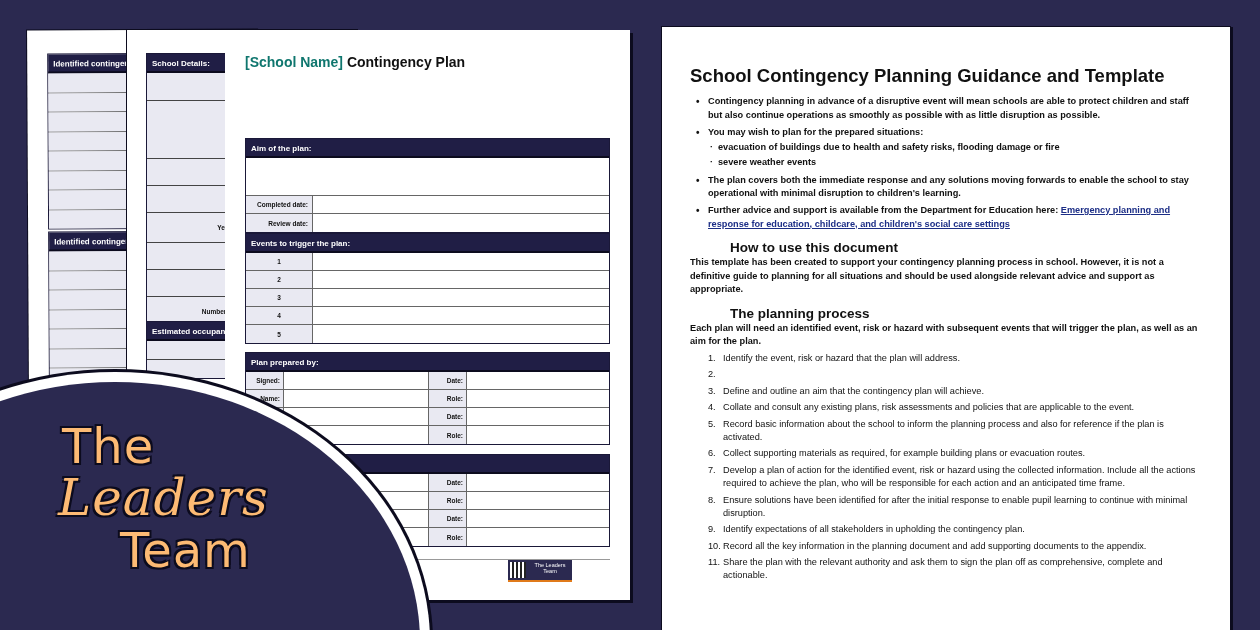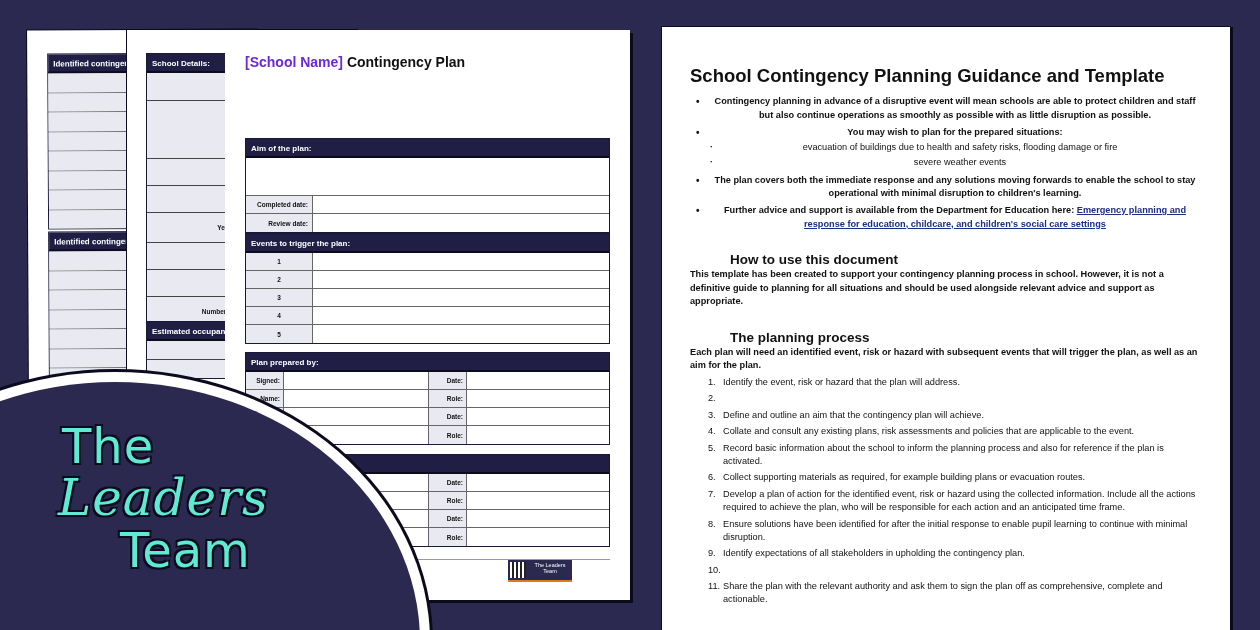--- a/index.html
+++ b/index.html
@@ -43,21 +43,21 @@
 
   
   #mid-t1 { left: 19px; top: 23px; width: 170px; }
   #doc-mid .mini-label { width: 150px; }
   #doc-mid .mini-value { width: 20px; }
   #mid-t2 { left: 19px; top: 291px; width: 210px; }
   #mid-t2 .mini-label { width: 150px !important; height: 18px; }
 
   
   .front-title { position: absolute; left: 20px; top: 24px; font-size: 14px; font-weight: bold; color: #111; white-space: nowrap; }
-  .front-title .accent { color: #6d28d9; }
+  .front-title .accent { color: #0f766e; }
   .front-block { position: absolute; left: 20px; width: 365px; border: 1px solid #1a1838; background: #fff; }
   .front-header {
     background: #201e45; color: #fff; font-weight: bold; font-size: 8px;
     height: 19px; line-height: 19px; padding-left: 5px; border-bottom: 2px solid #0c0b1e;
   }
   .front-area { height: 38px; border-bottom: 1px solid #666; }
   .front-area:last-child { border-bottom: none; }
   .front-row { display: flex; height: 18px; border-bottom: 1px solid #666; }
   .front-row:last-child { border-bottom: none; }
   .front-label {
@@ -82,44 +82,44 @@
   .footer-brand { flex: 1; background: #2b2950; color: #fff; font-size: 5.5px; line-height: 6px; padding: 2px 4px; text-align: center; }
 
   
   #brand-curve {
     position: absolute; left: -190px; top: 382px; width: 610px; height: 520px;
     border-radius: 50%;
     background: #2b2950;
     box-shadow: 0 0 0 10px #fff, 0 0 0 13px #0c0b1e;
   }
   #brand-text {
-    position: absolute; left: 62px; top: 420px; color: #5eead4;
+    position: absolute; left: 62px; top: 420px; color: #fdba74;
     font-family: "DejaVu Sans", sans-serif; font-weight: normal;
     text-shadow: 0 0 0 #000, 2px 2px 0 #0c0b1e, -2px -2px 0 #0c0b1e, 2px -2px 0 #0c0b1e, -2px 2px 0 #0c0b1e;
   }
   .brand-line { display: block; font-size: 48px; line-height: 52px; letter-spacing: 1px; }
   .brand-l1 { margin-left: 0; }
   .brand-l2 { font-style: italic; font-family: "DejaVu Serif", serif; margin-left: -4px; font-size: 50px; }
   .brand-l3 { margin-left: 58px; }
 
   
   #doc-right {
     left: 662px; top: 27px; width: 568px; height: 620px;
     box-shadow: 3px 0 0 #0c0b1e, 0 0 0 1px #0c0b1e;
     padding: 38px 28px 0 28px;
   }
   .g-title { font-size: 18.5px; font-weight: bold; color: #111; margin-bottom: 8px; white-space: nowrap; }
-  .g-bullets { list-style: none; padding-left: 18px; text-align: center; }
+  .g-bullets { list-style: none; padding-left: 18px; }
   .g-bullets > li { position: relative; font-size: 9.2px; font-weight: bold; line-height: 13.5px; margin-bottom: 3.5px; color:#111; }
   .g-bullets > li::before { content: "•"; position: absolute; left: -12px; top: 0; font-size: 10px; }
   .g-sub { list-style: none; padding-left: 10px; margin-top: 1px; }
-  .g-sub li { position: relative; font-weight: normal; font-size: 9.2px; line-height: 15px; }
+  .g-sub li { position: relative; font-weight: bold; font-size: 9.2px; line-height: 15px; }
   .g-sub li::before { content: "·"; position: absolute; left: -8px; font-weight: bold; }
   .g-link { color: #1c2e86; text-decoration: underline; }
-  .g-h2 { font-size: 13.5px; font-weight: bold; margin-top: 20px; line-height: 17px; padding-left: 40px; }
+  .g-h2 { font-size: 13.5px; font-weight: bold; margin-top: 8px; line-height: 17px; padding-left: 40px; }
   .g-p { font-size: 9.2px; line-height: 13.5px; margin-bottom: 3px; font-weight: bold; }
   .g-p-bold { font-size: 9.2px; font-weight: bold; line-height: 13px; margin-top: 6px; margin-bottom: 3px; }
   .g-steps { list-style: none; padding-left: 18px; }
   .g-steps li { display: flex; font-size: 9.2px; line-height: 13px; margin-bottom: 3.6px; }
   .g-steps .num { width: 15px; flex: none; }
 </style>
 </head>
 <body>
 
 <div class="page" id="doc-back">
@@ -393,19 +393,20 @@
     <li>
         <span class="num">8.</span>
         <span>Ensure solutions have been identified for after the initial response to enable pupil learning to continue with minimal disruption.</span>
       </li>
     <li>
         <span class="num">9.</span>
         <span>Identify expectations of all stakeholders in upholding the contingency plan.</span>
       </li>
     <li>
         <span class="num">10.</span>
+        <span>Record all the key information in the planning document and add supporting documents to the appendix.</span>
       </li>
     <li>
         <span class="num">11.</span>
         <span>Share the plan with the relevant authority and ask them to sign the plan off as comprehensive, complete and actionable.</span>
       </li>
   </ol>
 </div>
 
 </body></html>

